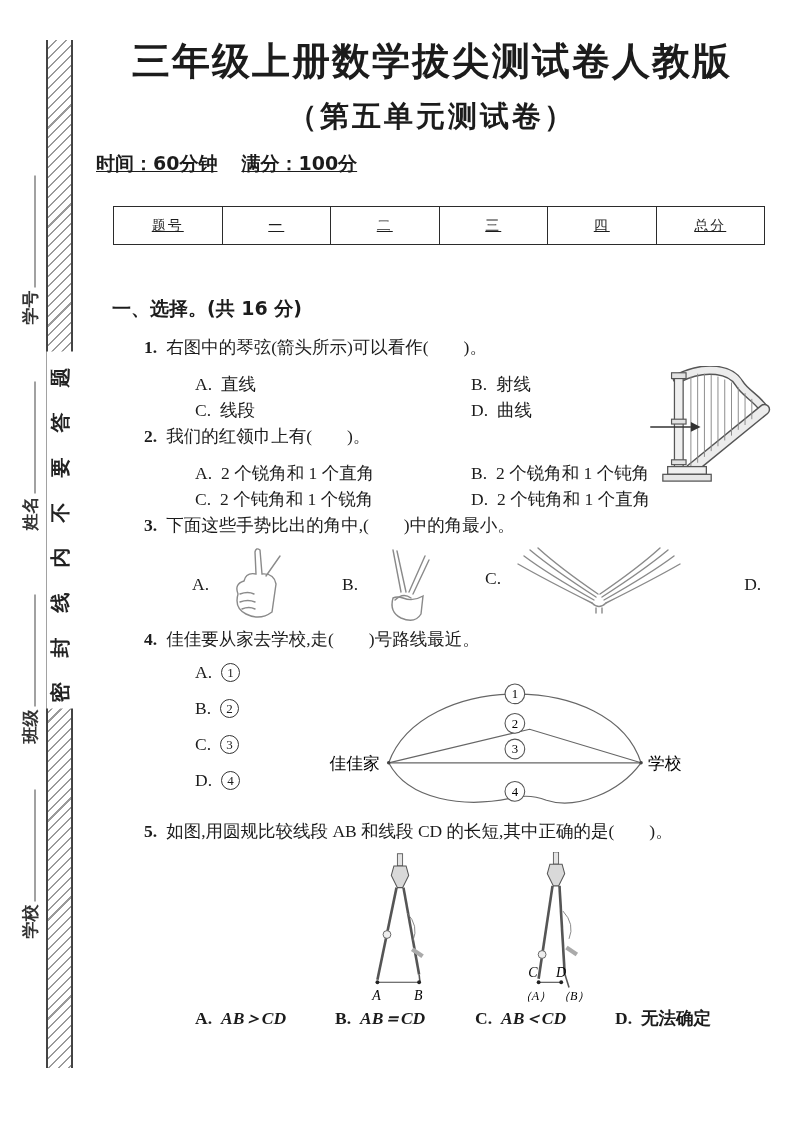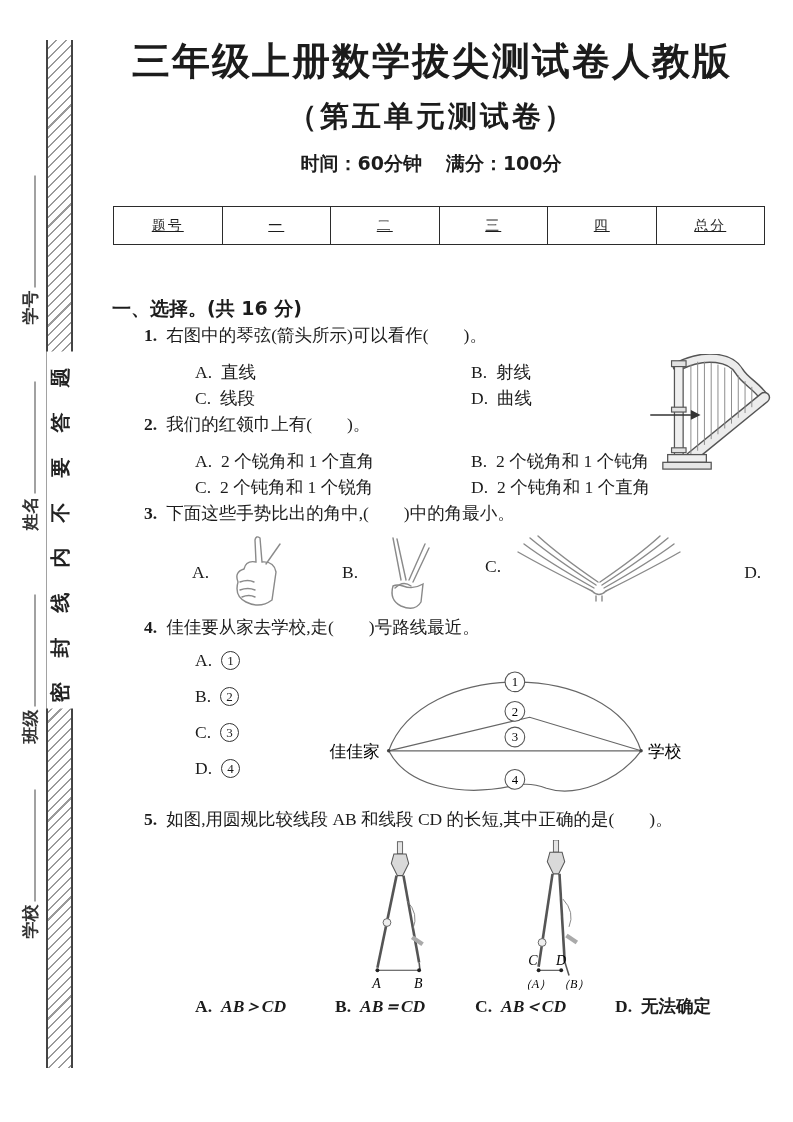--- a/index.html
+++ b/index.html
@@ -27,34 +27,34 @@
     position:absolute; left:30px; width:200px; margin-left:-100px; margin-top:-11px;
     transform:rotate(-90deg); white-space:nowrap;
     font-size:17px; font-weight:bold; text-align:left; color:#333;
   }
   .mfield .uline { display:inline-block; width:112px; border-bottom:1.6px solid #444; height:14px; margin-left:3px; }
 
   
   .header { position:absolute; left:96px; top:40px; width:672px; text-align:center; }
   .title   { font-family:"DejaVu Sans","Liberation Sans",sans-serif; font-weight:bold; font-size:38px; letter-spacing:2px; line-height:1.15; }
   .subtitle{ font-family:"DejaVu Sans","Liberation Sans",sans-serif; font-weight:bold; font-size:29px; letter-spacing:3px; margin-top:13px; }
-  .meta { margin-top:14px; text-align:center; font-family:"DejaVu Sans","Liberation Sans",sans-serif;
-          font-size:19px; font-weight:600; padding-right:2px; }
+  .meta { margin-top:14px; text-align:left; font-family:"DejaVu Sans","Liberation Sans",sans-serif;
+          font-size:19px; font-weight:600; padding-right:2px;text-decoration:underline; }
   .meta span + span { margin-left:24px; }
 
   
   .score-table { position:absolute; left:113px; top:206px; width:652px; border-collapse:collapse; table-layout:fixed; }
   .score-table th, .score-table td {
     border:1.8px solid #2b2b2b; height:38px; 
     font-size:14px; font-weight:normal; letter-spacing:2px;text-decoration:underline;
   }
 
   
   .content { position:absolute; left:112px; top:296px; width:668px; }
-  .sec-heading { font-family:"DejaVu Sans","Liberation Sans",sans-serif; font-weight:bold; font-size:19px; margin-bottom:0; }
+  .sec-heading { font-family:"DejaVu Sans","Liberation Sans",sans-serif; font-weight:bold; font-size:19px; margin-bottom:12px; }
   .q { position:relative; }
   .stem { font-size:17.5px; line-height:26px; padding-left:32px; text-indent:-32px; margin-left:32px; }
   .qnum { font-weight:bold; margin-right:9px; font-family:"Liberation Serif",serif; }
   .opt-grid { display:grid; grid-template-columns:276px auto; margin:11px 0 0 83px; font-size:17.5px; line-height:26px; }
   .letter { margin-right:9px; }
   .q2-block, .q3-block, .q4-block, .q5-block { margin-top:0; }
 
   
   .gestures { display:flex; align-items:flex-start; margin:4px 0 0 80px; }
   .gesture { display:flex; align-items:center; font-size:17.5px; }

